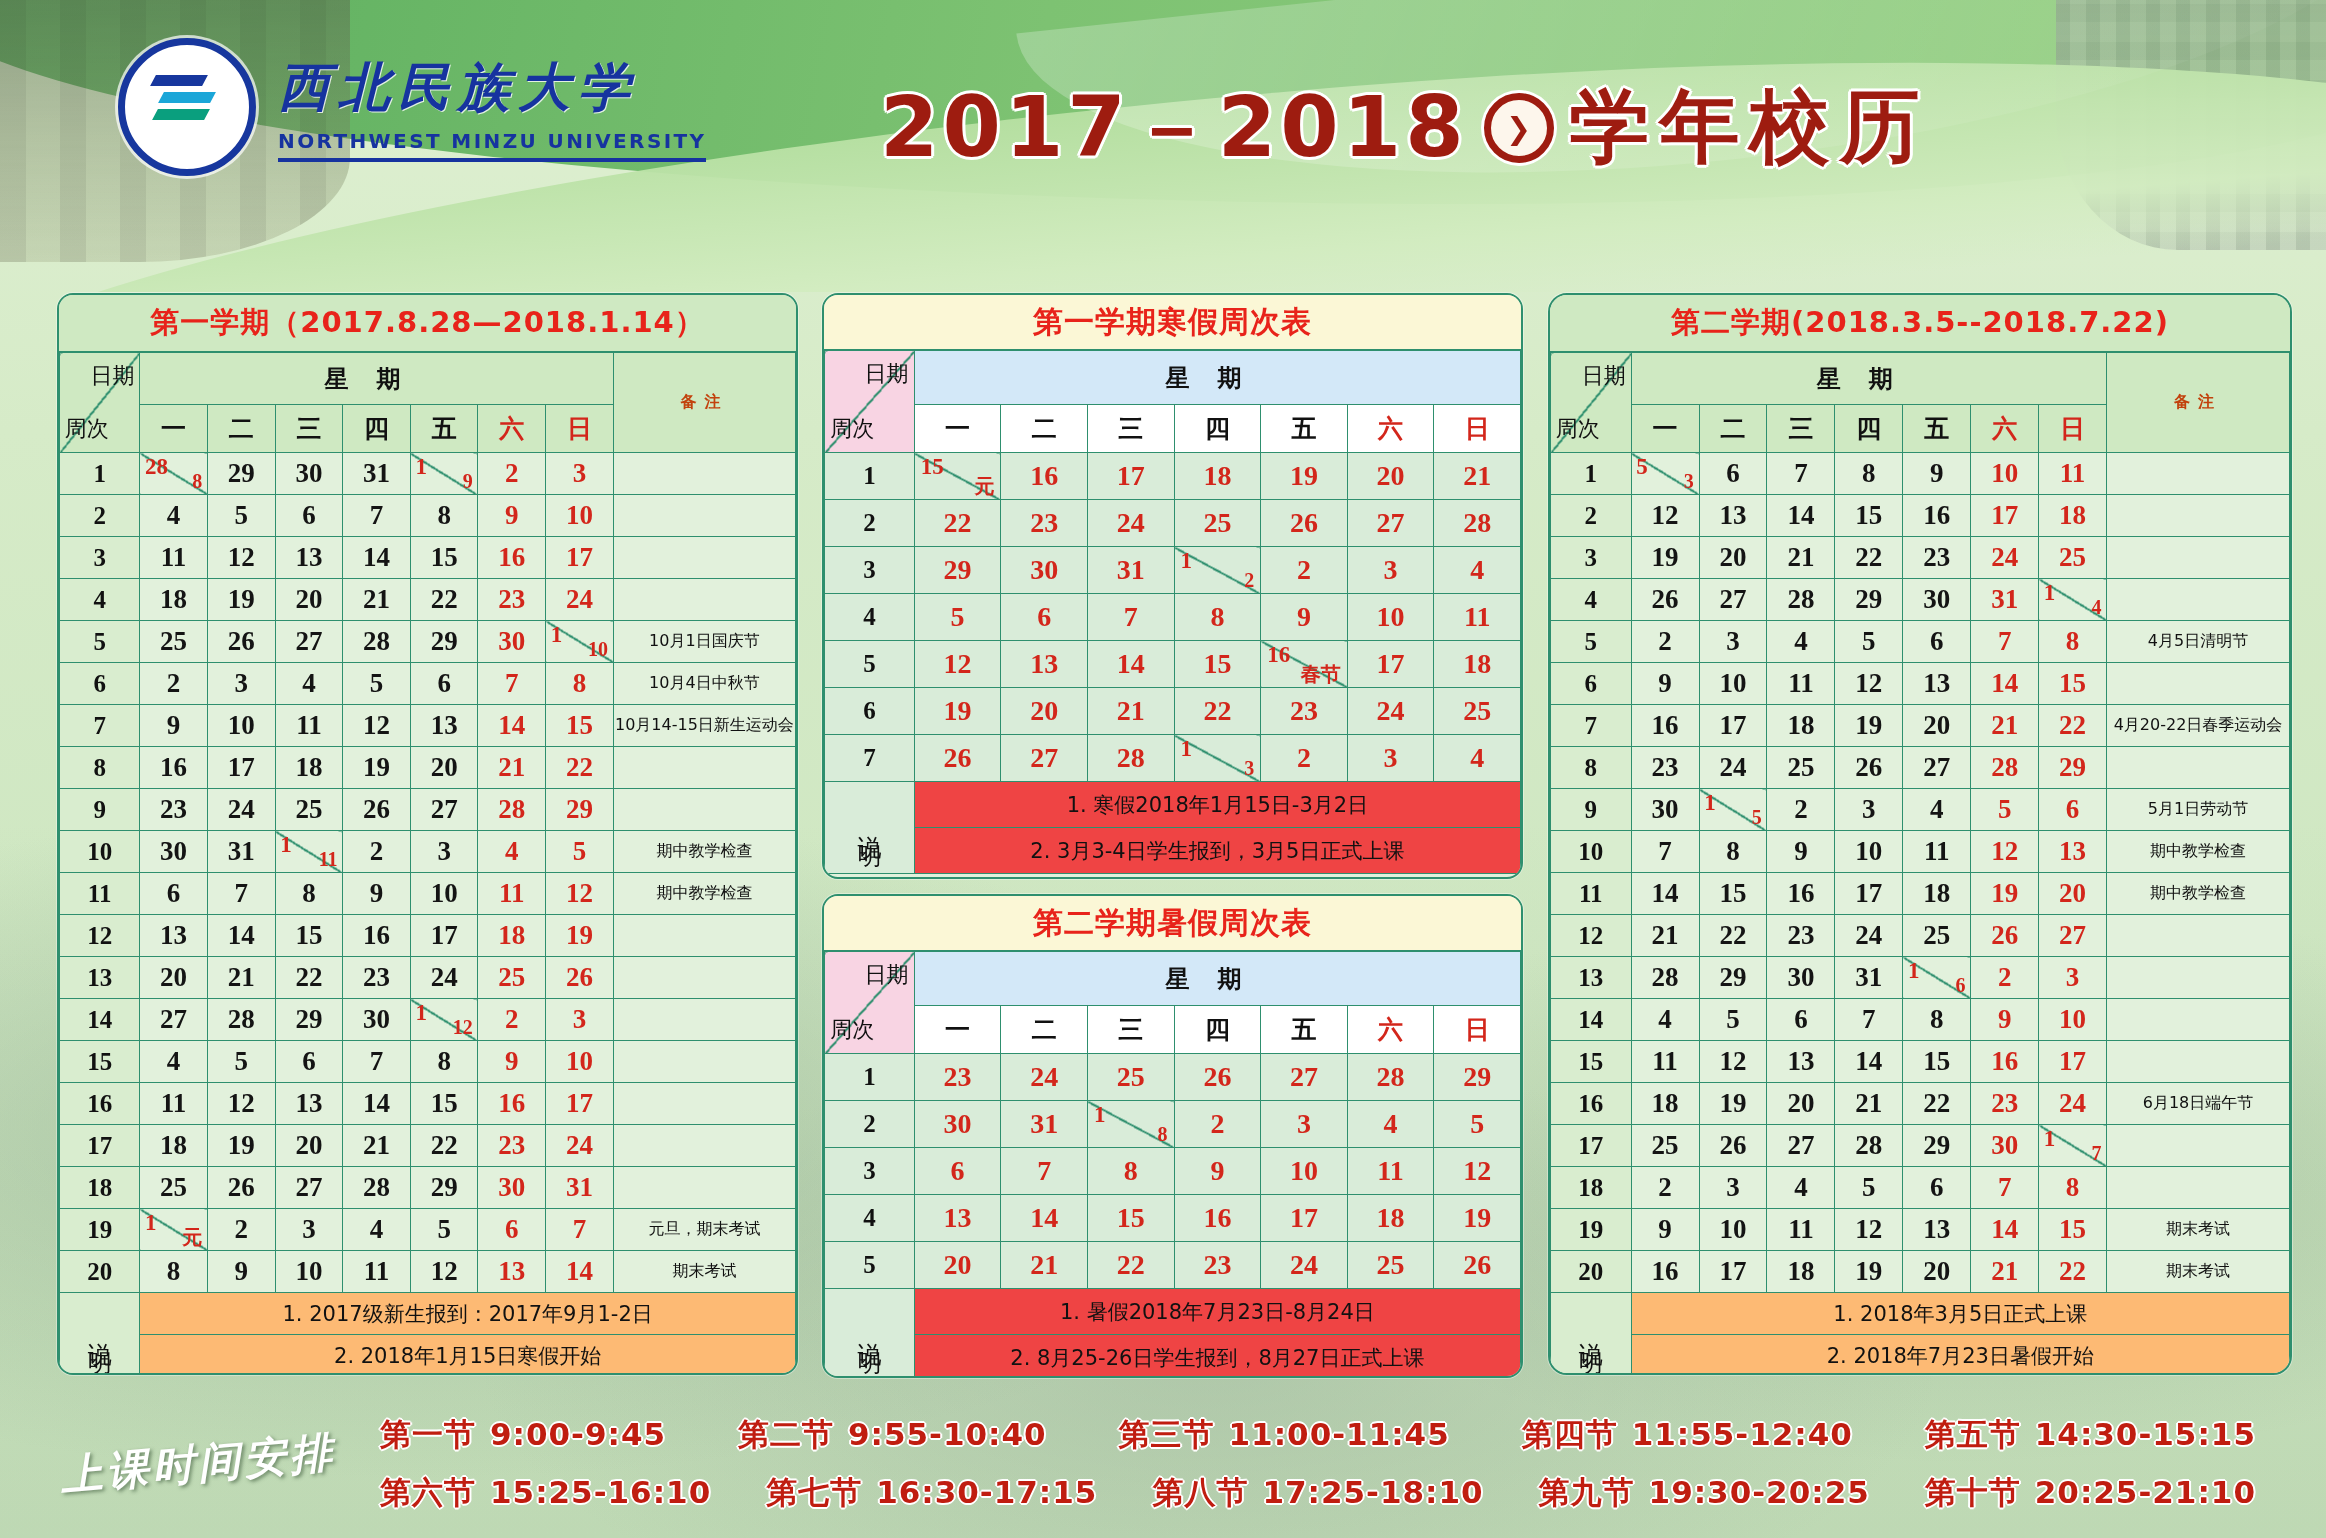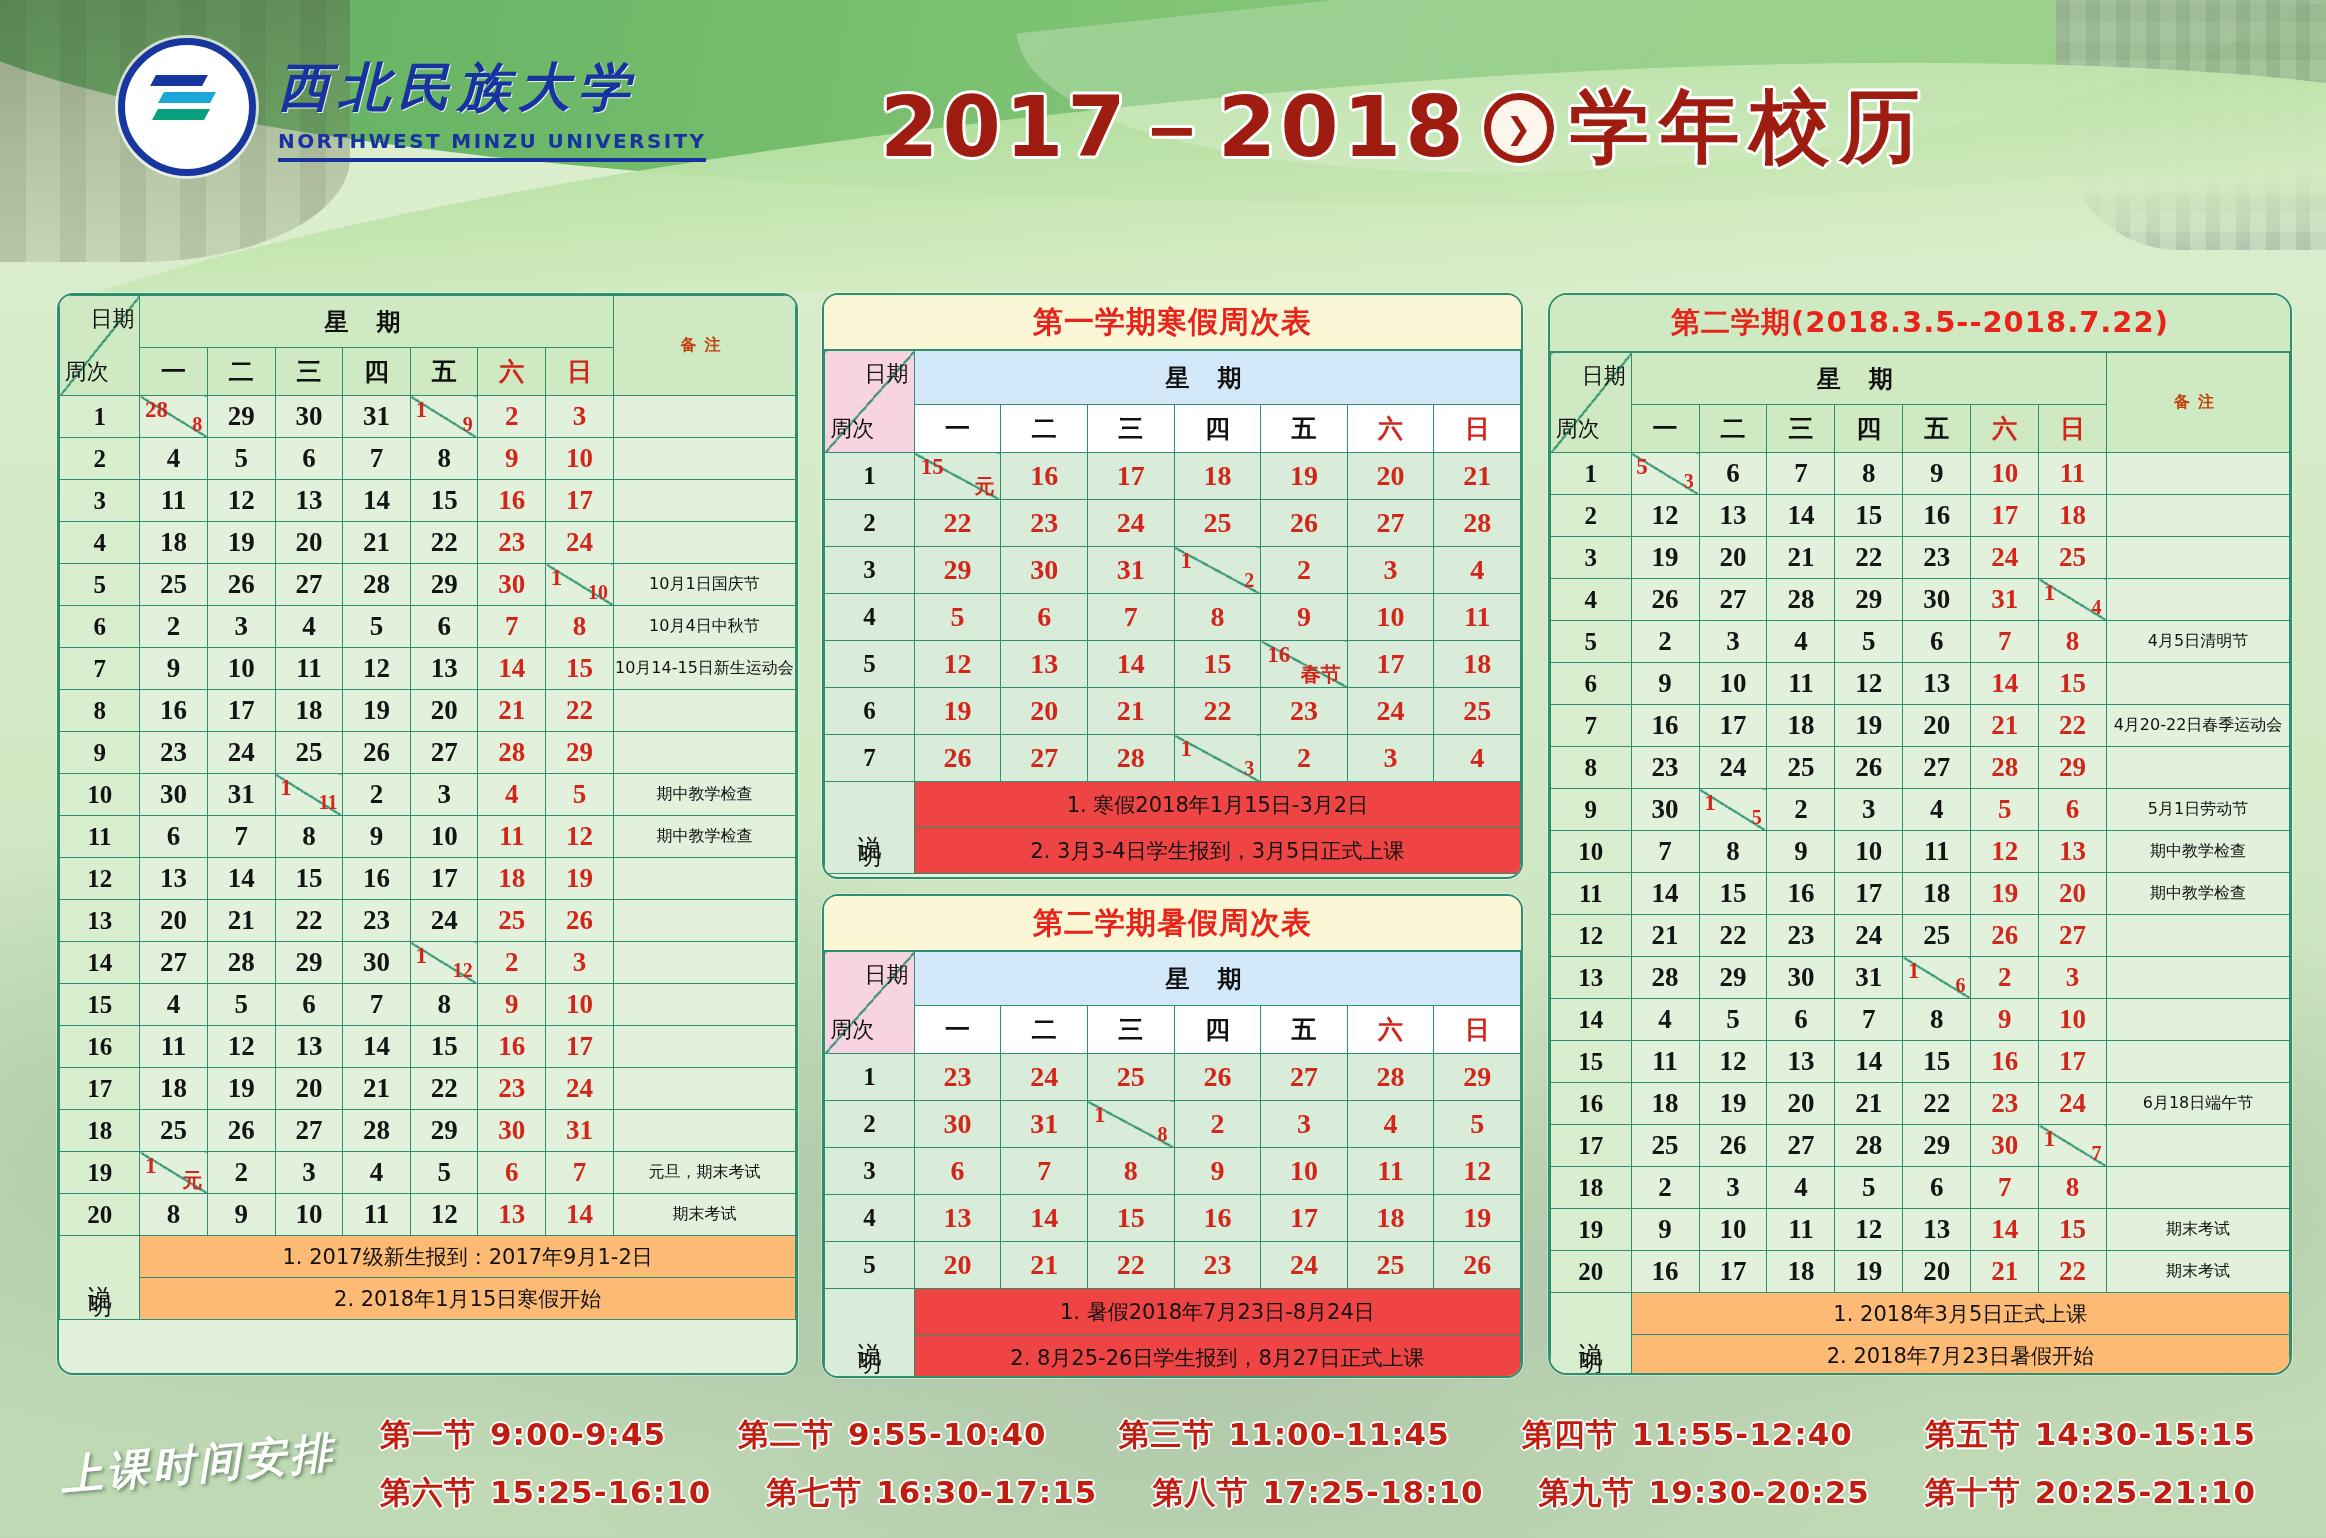--- a/index.html
+++ b/index.html
@@ -160,20 +160,21 @@
     <div class="main-title">
       <span class="mt-years">2017－2018</span>
       <span class="mt-icon">❯</span>
       <span class="mt-cn">学年校历</span>
     </div>
   </div>
 
   <div class="bg-aerial"></div>
 
   <section class="panel panel-sem" id="sem1">
+    <div class="panel-title">第一学期（2017.8.28—2018.1.14）</div>
     <div>
         <table class="cal">
           <colgroup>
             <col style="width:10.8%">
             <col style="width:9.1%">
             <col style="width:9.1%">
             <col style="width:9.1%">
             <col style="width:9.1%">
             <col style="width:9.1%">
             <col style="width:9.1%">

